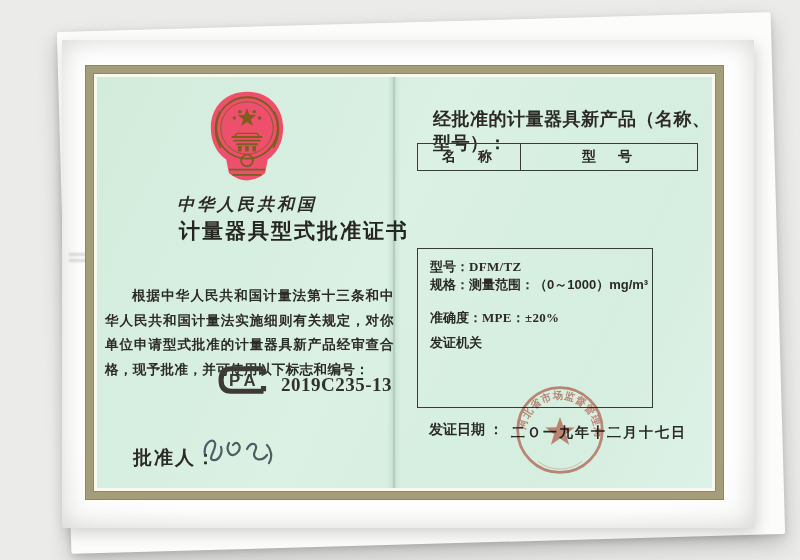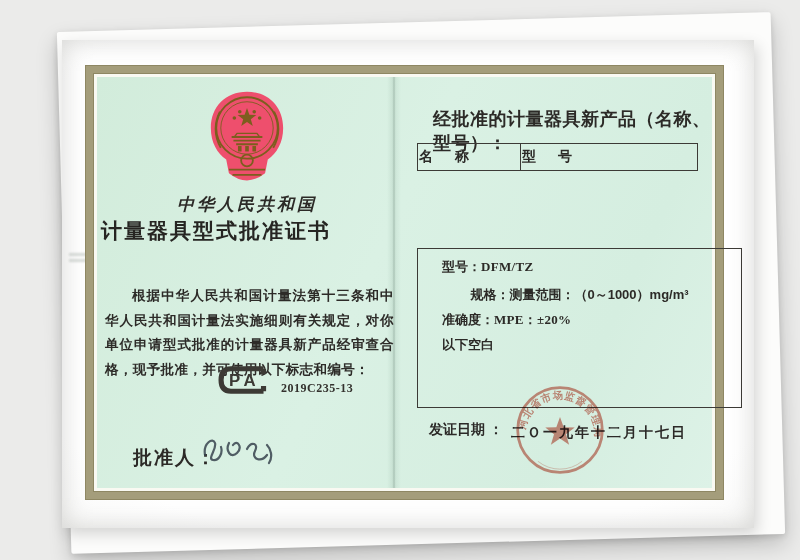--- a/index.html
+++ b/index.html
@@ -21,44 +21,44 @@
     background:linear-gradient(115deg,#d2ecdb 0%,#daf1e4 45%,#d5eee0 78%,#ddf2e7 100%);}
 
   .fold{position:absolute;left:290px;top:0;width:14px;height:100%;
     background:linear-gradient(90deg,rgba(0,0,0,0) 0%,rgba(70,110,88,.10) 38%,rgba(40,70,55,.26) 50%,rgba(70,110,88,.08) 62%,rgba(0,0,0,0) 100%);}
 
   .abs{position:absolute;}
 
   
   .emblem{left:104px;top:13px;width:92px;height:94px;}
   .country{left:0;top:116px;width:300px;text-align:center;font-size:17px;font-weight:700;letter-spacing:3px;color:#2c2a27;font-style:italic;}
-  .cert-title{left:4px;top:140px;width:300px;text-align:left;font-size:21px;font-weight:800;letter-spacing:2px;color:#262522;}
+  .cert-title{left:12px;top:140px;width:300px;text-align:right;font-size:21px;font-weight:800;letter-spacing:2px;color:#262522;}
   .company-row{left:10px;top:180px;width:290px;font-size:14.5px;font-weight:700;color:#2b2926;white-space:nowrap;}
   .company-name{display:inline-block;min-width:224px;border-bottom:2px solid #3a3733;padding:0 4px 2px 2px;}
   .body-par{left:8px;top:207px;width:289px;font-size:13.5px;font-weight:600;line-height:24.5px;
     letter-spacing:.4px;color:#2d2b28;text-align:justify;text-indent:2em;}
   .cpa-row{left:118px;top:287px;display:flex;align-items:flex-end;}
-  .cpa-num{font-family:"Liberation Serif",serif;font-size:12px;font-weight:600;color:#33312d;margin-left:10px;margin-top:7px;letter-spacing:.5px;}
+  .cpa-num{font-family:"Liberation Serif",serif;font-size:19px;font-weight:600;color:#33312d;margin-left:10px;margin-top:7px;letter-spacing:.5px;}
   .approver-row{left:36px;top:368px;font-size:19px;font-weight:700;color:#2c2a27;letter-spacing:2px;}
   .signature{left:100px;top:352px;width:82px;height:44px;}
 
   
   .section-title{left:336px;top:30px;width:278px;font-size:18px;font-weight:700;letter-spacing:.5px;color:#2c2a27;}
   .ptable{left:320px;top:66px;width:281px;border-collapse:collapse;table-layout:fixed;}
-  .ptable td{border:1.5px solid #3c3a36;text-align:left;vertical-align:middle;color:#2c2a27;}
+  .ptable td{border:1.5px solid #3c3a36;text-align:center;vertical-align:middle;color:#2c2a27;}
   .ptable .hrow td{height:24px;font-size:14px;font-weight:700;letter-spacing:4px;}
   .ptable .drow td{height:60px;}
   .ptable .c1{width:100px;}
   .pname{font-size:12px;font-weight:700;letter-spacing:1px;}
   .pmodel{font-family:"Liberation Serif",serif;font-size:14.5px;font-weight:700;letter-spacing:1px;}
-  .spec-box{left:320px;top:171px;width:325px;height:160px;border:1.5px solid #3c3a36;box-sizing:border-box;
-    padding:7px 24px;font-size:13px;font-weight:700;color:#2c2a27;}
+  .spec-box{left:320px;top:171px;width:236px;height:160px;border:1.5px solid #3c3a36;box-sizing:border-box;
+    padding:7px 12px;font-size:13px;font-weight:700;color:#2c2a27;}
   .spec-line{white-space:nowrap;}
   .spec-line .lat{font-family:"Liberation Serif",serif;font-weight:600;letter-spacing:.3px;}
-  .sl1{margin-top:2px;} .sl2{margin-top:10px;text-align:center;} .sl3{margin-top:7px;} .sl4{margin-top:7px;}
+  .sl1{margin-top:2px;} .sl2{text-align:center;} .sl3{margin-top:15px;} .sl4{margin-top:7px;}
   .issue-row{left:332px;width:290px;font-size:14px;font-weight:700;color:#2b2927;white-space:nowrap;}
   .ir1{top:344px;} .ir2{top:371px;}
   .issue-val{display:inline-block;margin-left:8px;transform:translateY(3px);letter-spacing:2px;}
   .seal{left:417px;top:307px;width:92px;height:92px;opacity:.68;mix-blend-mode:multiply;z-index:5;}
   .artifact2{left:112px;top:181px;width:152px;height:12px;filter:blur(1.5px);opacity:.14;}
   .margin-artifact{position:absolute;left:7px;top:210px;width:34px;height:14px;filter:blur(1.1px);opacity:.35;}
   .margin-artifact .bar{height:3px;background:#8f9a92;margin:3px 0;}
 </style>
 </head>
 <body>
@@ -134,21 +134,21 @@
         <div class="abs spec-box">
           <div class="spec-line sl1">
             <span>型号：</span><span class="lat">DFM/TZ</span>
           </div>
           <div class="spec-line sl2">
             <span>规格：测量范围：</span><span>（0～1000）mg/m³</span>
           </div>
           <div class="spec-line sl3">
             <span>准确度：</span><span class="lat">MPE：±20%</span>
           </div>
-          <div class="spec-line sl4">以下空白</div>
+          <div class="spec-line sl4">发证机关</div>
         </div>
 
         <div class="abs issue-row ir1">
           <span>发证日期 ：</span><span class="issue-val">二Ｏ一九年十二月十七日</span>
         </div>
 
         <svg class="abs seal" viewBox="0 0 100 100">
           <defs>
               <path id="sealArc" d="M12,54 A38,38 0 1 1 88,54"></path>
             </defs>

